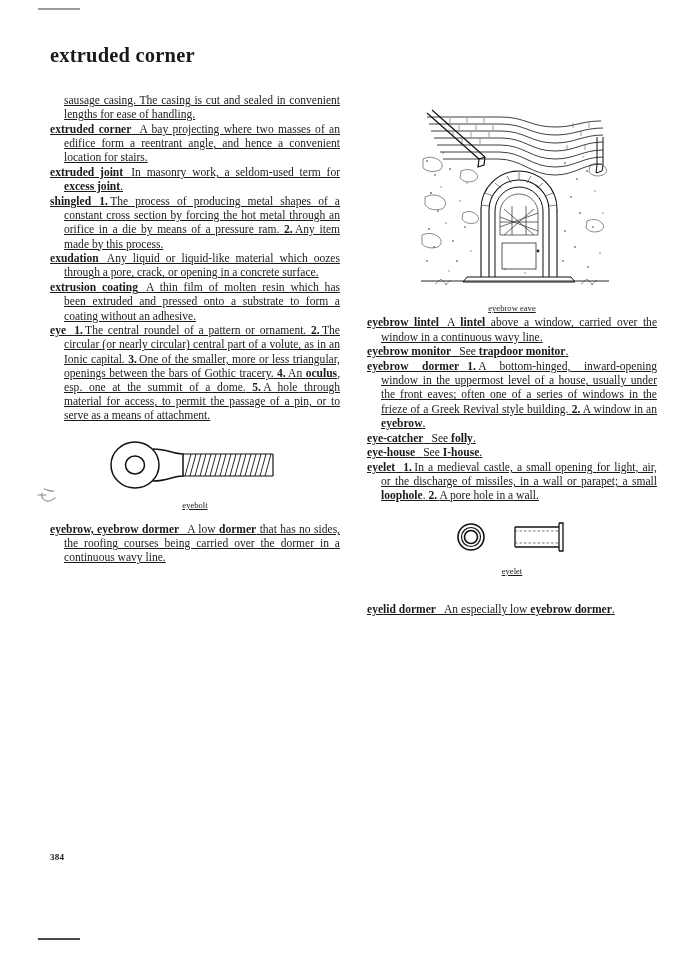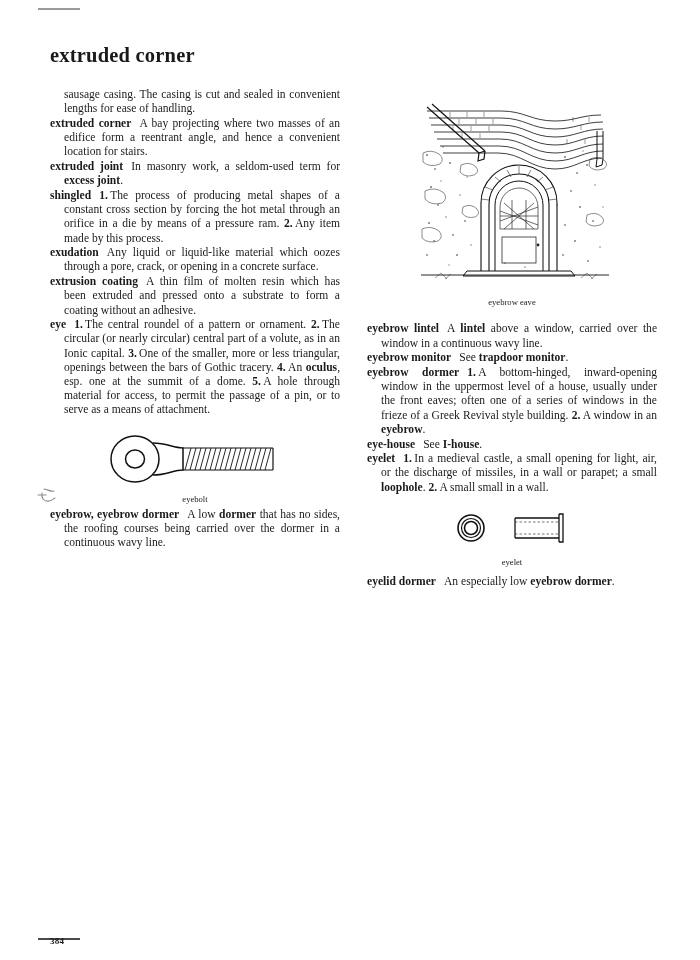--- a/index.html
+++ b/index.html
@@ -41,37 +41,38 @@
     top: 44px;
     font-size: 20.5px;
     font-weight: bold;
     letter-spacing: 0.2px;
   }
 
   
   .folio {
     position: absolute;
     left: 50px;
-    top: 936px;
+    top: 852px;
     font-size: 9px;
     font-weight: bold;
     letter-spacing: 0.3px;
     text-align: right;
   }
 
   
   .col {
     position: absolute;
-    top: 87px;
+    top: 93px;
     width: 290px;
     font-size: 11.55px;
     line-height: 14.2px;
     text-align: justify;
     -webkit-hyphens: none;
     hyphens: none;
+    text-decoration: underline;
   }
   .col-left  { left: 50px;  }
   .col-right { left: 367px; }
 
   
   .entry {
     margin: 0 0 0.5px 0;
     padding-left: 14px;
     text-indent: -14px;
   }
@@ -196,21 +197,21 @@
         <line x1="140" y1="39" x2="146" y2="17"></line>
           <line x1="145" y1="39" x2="151" y2="17"></line>
         <line x1="150" y1="39" x2="156" y2="17"></line>
           <line x1="155" y1="39" x2="161" y2="17"></line>
         <line x1="160" y1="39" x2="166" y2="17"></line>
       </g>
     </svg>
     <div class="caption">eyebolt</div>
   </div>
 
-  <p class="entry" style="margin-top:1px">
+  <p class="entry" style="margin-top:10px">
     <span class="hw">eyebrow, eyebrow dormer</span><span>A low </span><span class="b">dormer</span><span> that has no sides, the roofing courses being carried over the dormer in a continuous wavy line.</span>
   </p>
 
 </div>
 
 <div class="col col-right">
 
 
   <div class="figure fig-eave">
     <svg width="215" height="195" viewBox="0 0 215 195">
@@ -362,41 +363,44 @@
           <line x1="186" y1="184" x2="192" y2="179"></line>
         <line x1="36" y1="178" x2="42" y2="184"></line>
           <line x1="182" y1="178" x2="188" y2="184"></line>
       </g>
 
       <line x1="16" y1="180" x2="204" y2="180" stroke="#111" stroke-width="0.9" fill="none"></line>
     </svg>
     <div class="caption">eyebrow eave</div>
   </div>
 
-  <p class="entry" style="margin-top:12px">
+  <p class="entry" style="margin-top:0">
     <span class="hw">eyebrow lintel</span><span>A </span><span class="b">lintel</span><span> above a window, carried over the window in a continuous wavy line.</span>
   </p>
 
   <p class="entry">
     <span class="hw">eyebrow monitor</span><span>See </span><span class="b">trapdoor monitor</span><span>.</span>
   </p>
 
   <p class="entry">
     <span class="hw">eyebrow dormer</span><span class="sense">1.</span><span>A bottom-hinged, inward-opening window in the uppermost level of a house, usually under the front eaves; often one of a series of windows in the frieze of a Greek Revival style building.</span>
     <span class="sense">2.</span><span>A window in an </span><span class="b">eyebrow</span><span>.</span>
   </p>
 
+  <p class="entry">
+    <span class="hw">eye-catcher</span><span>See </span><span class="b">folly</span><span>.</span>
+  </p>
 
   <p class="entry">
     <span class="hw">eye-house</span><span>See </span><span class="b">I-house</span><span>.</span>
   </p>
 
   <p class="entry">
     <span class="hw">eyelet</span><span class="sense">1.</span><span>In a medieval castle, a small opening for light, air, or the discharge of missiles, in a wall or parapet; a small </span><span class="b">loophole</span><span>.</span>
-    <span class="sense">2.</span><span>A small small in a wall.</span>
+    <span class="sense">2.</span><span>A pore hole in a wall.</span>
   </p>
 
   <div class="figure fig-eyelet">
     <svg width="150" height="42" viewBox="0 0 150 42">
 
       <g fill="none" stroke="#111">
         <circle cx="34" cy="20" r="13" stroke-width="1.6"></circle>
         <circle cx="34" cy="20" r="9.5" stroke-width="1.2"></circle>
         <circle cx="34" cy="20" r="6.5" stroke-width="1.6"></circle>
       </g>
@@ -410,21 +414,21 @@
       </g>
 
       <g fill="none" stroke="#3a3a3a" stroke-width="0.7" stroke-dasharray="2.5,2">
         <line x1="78" y1="26" x2="122" y2="26"></line>
         <line x1="78" y1="14" x2="122" y2="14"></line>
       </g>
     </svg>
     <div class="caption">eyelet</div>
   </div>
 
-  <p class="entry" style="margin-top:5px">
+  <p class="entry" style="margin-top:24px">
     <span class="hw">eyelid dormer</span><span>An especially low </span><span class="b">eyebrow dormer</span><span>.</span>
   </p>
 
 </div>
 
 <div class="annotation">
   <svg width="34" height="34" viewBox="0 0 34 34">
     <g fill="none" stroke="#8a8a8a" stroke-width="1.1" stroke-linecap="round">
       <path d="M2 14 L10 14"></path>
       <path d="M8 8 C13 9, 15 11, 18 10"></path>

